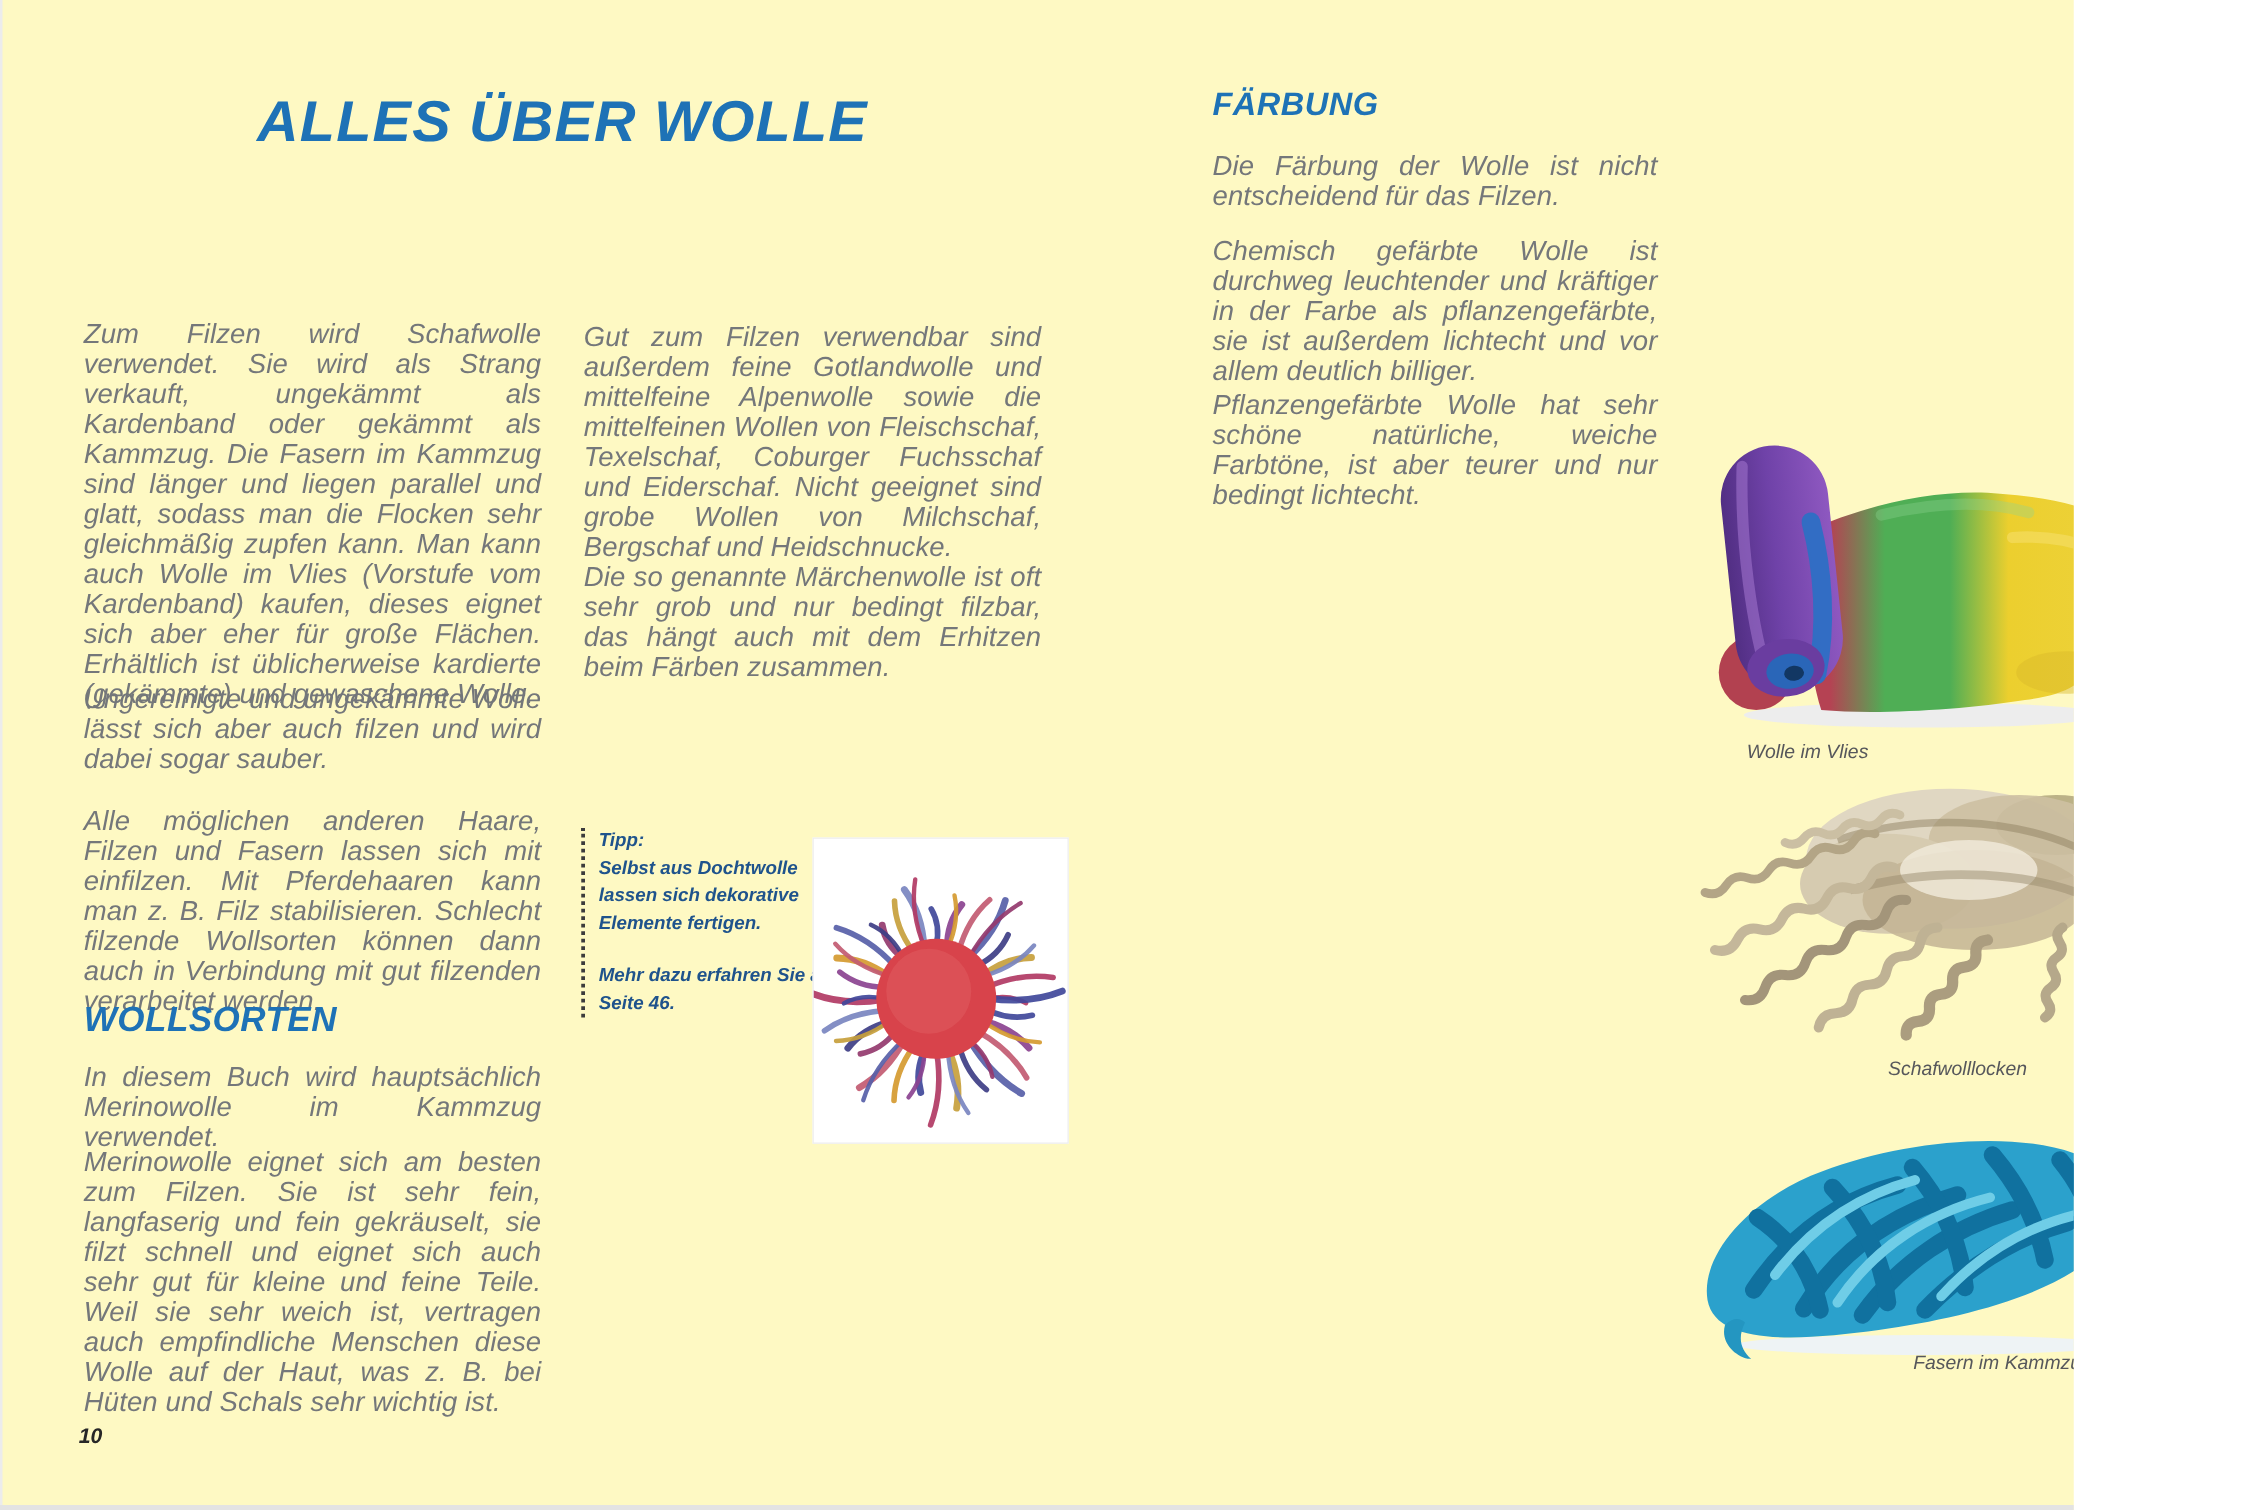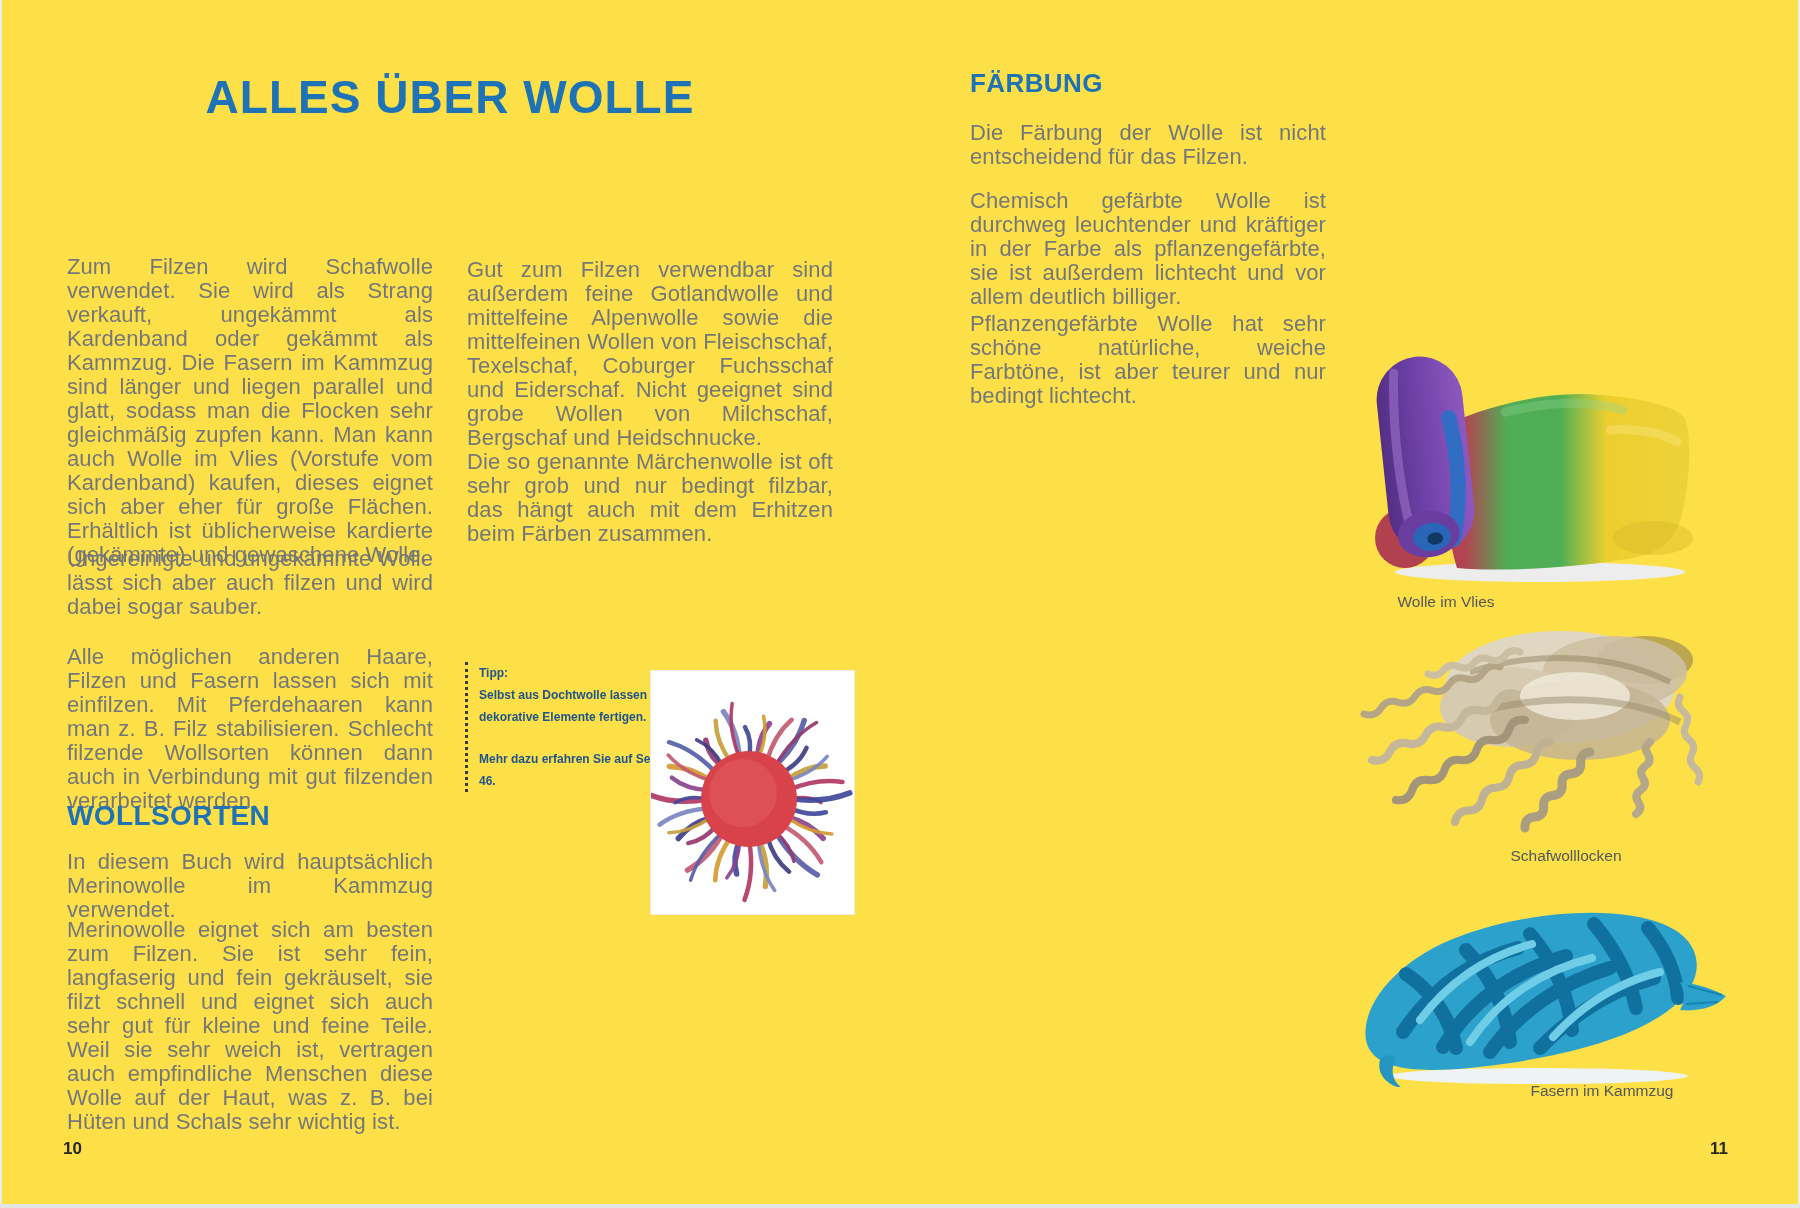--- a/index.html
+++ b/index.html
@@ -1,18 +1,19 @@
 <!DOCTYPE html>
 <html><head>
 <meta charset="utf-8">
 <style>
   html,body{margin:0;padding:0;background:#ffffff;}
   .canvas{
-    position:relative;width:1800px;height:1208px;background:#fde047;overflow:hidden;
+    position:relative;width:1659px;height:1208px;background:#fef9c3;overflow:hidden;
     font-family:"Liberation Sans","DejaVu Sans",sans-serif;
+    font-style:italic;
   }
   .edge{position:absolute;background:#ececec;}
   .edge.left{left:0;top:0;width:2px;height:1208px;}
   .edge.right{left:1798px;top:0;width:2px;height:1208px;}
   .edge.bottom{left:0;top:1204px;width:1800px;height:4px;background:#e3e3e3;}
 
   .page-title{
     position:absolute;left:67px;top:70px;width:766px;margin:0;
     text-align:center;font-size:46px;font-weight:600;letter-spacing:1px;
     color:#1e72b6;
@@ -23,21 +24,21 @@
     color:#74777a;text-align:justify;
   }
   .body-par.rcol{width:356px;}
   .sec-heading{
     position:absolute;margin:0;font-size:28px;font-weight:700;
     letter-spacing:0.4px;color:#1e72b6;
   }
   .tip-box{
     position:absolute;left:465px;top:662px;width:212px;
     border-left:3px dotted #3c3c3c;padding-left:11px;box-sizing:border-box;
-    color:#1f538c;font-weight:700;font-size:12px;line-height:22px;
+    color:#1f538c;font-weight:700;font-size:15px;line-height:22px;
   }
   .tip-more{margin-top:20px;}
   .tip-frame{
     position:absolute;left:650px;top:670px;width:205px;height:245px;
     background:#ffffff;border:1px solid #ededed;box-sizing:border-box;
   }
   .figure{position:absolute;}
   .caption{
     position:absolute;transform:translateX(-50%);
     font-size:15.5px;color:#56575b;white-space:nowrap;

